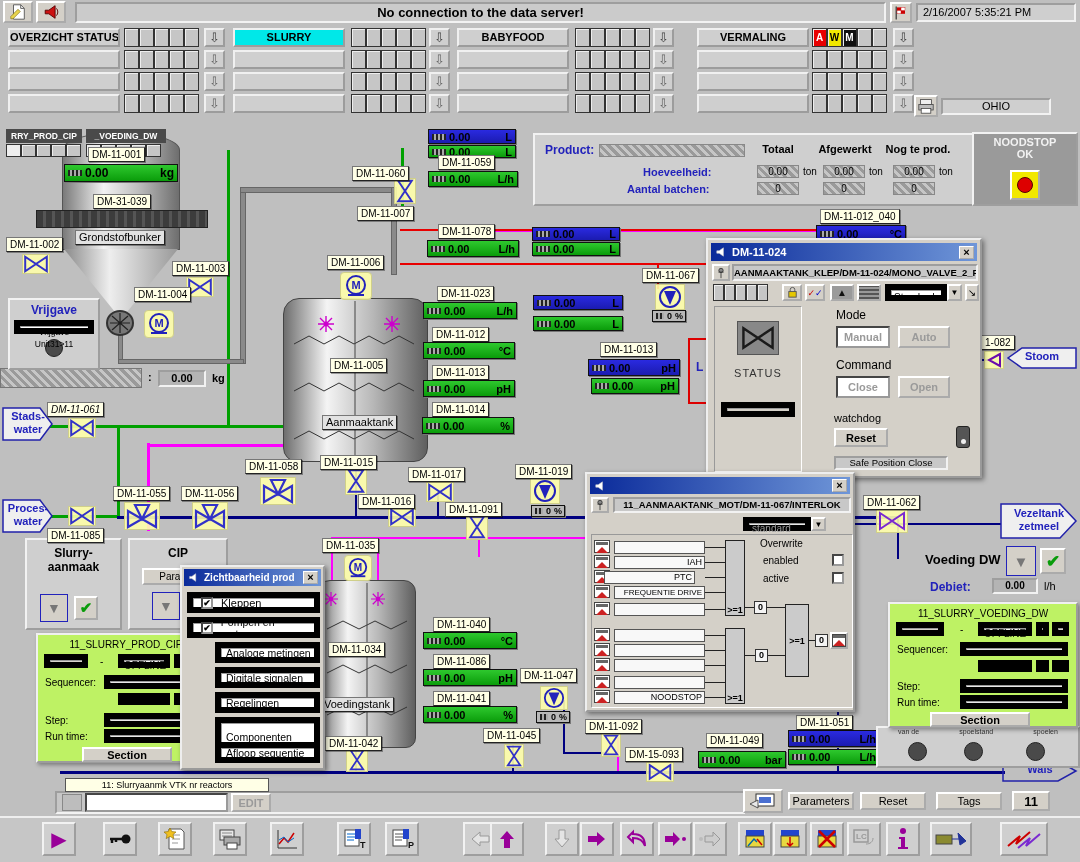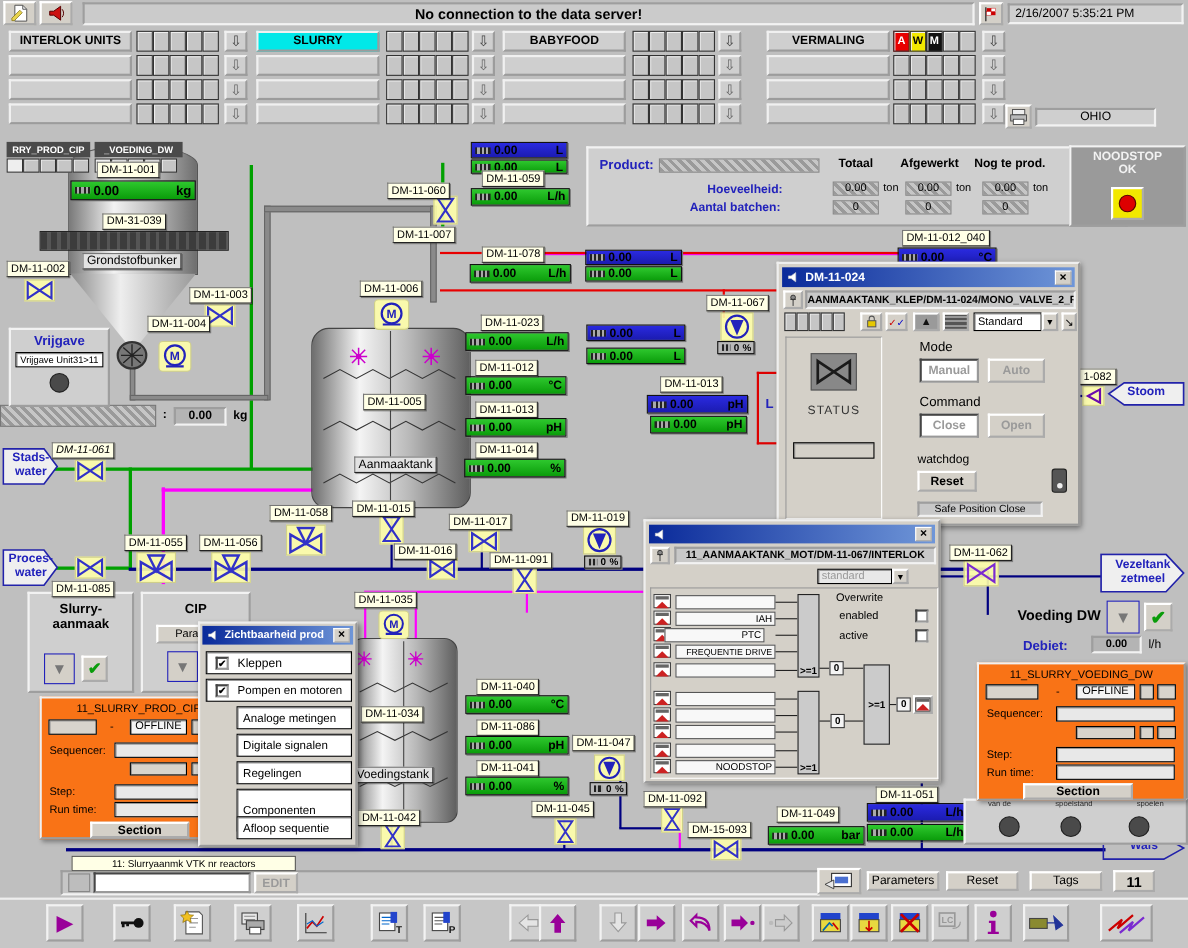--- a/index.html
+++ b/index.html
@@ -24,22 +24,22 @@
 .tb{background:linear-gradient(90deg,#0a2a9a,#6f96d8);color:#fff;font-weight:bold;display:flex;align-items:center;padding:0 3px;gap:4px;font-size:11px;}
 .xbtn{margin-left:auto;width:15px;height:13px;background:#d4d0c8;border:1px outset #fff;color:#000;font-size:11px;line-height:11px;text-align:center;font-weight:bold;}
 .fl{position:absolute;z-index:18;}
 .fl svg{position:absolute;left:0;top:0;}
 .fl .t{position:relative;color:#2222bb;font-weight:bold;text-align:center;font-size:11px;line-height:13px;z-index:2;}
 .ncell{width:15px;height:19px;background:#c6c6c6;border:1px solid #333;box-shadow:inset 1px 1px 0 #eee;display:flex;align-items:center;justify-content:center;font-size:10px;font-weight:bold;}
 .cellrow{position:absolute;display:flex;}
 .navarr{position:absolute;width:21px;height:19px;background:#cfcfcf;border:2px outset #f0f0f0;text-align:center;line-height:15px;font-size:13px;color:#666;}
 .navlbl{position:absolute;width:112px;height:19px;background:#cfcfcf;border:2px outset #f0f0f0;text-align:center;font-weight:bold;font-size:11px;line-height:15px;white-space:nowrap;overflow:hidden;}
 .tinybtn{background:#d4d0c8;border:2px outset #fff;display:inline-flex;align-items:center;justify-content:center;}
-.fld{background:#fff;border:1px solid #000000;box-shadow:inset 1px 1px 0 #999;}
-.seqpanel{position:absolute;background:#f97316;border:2px outset #f0f0f0;box-shadow:2px 2px 4px rgba(0,0,0,.35);font-size:10px;}
+.fld{background:#fff;border:6px solid #000000;box-shadow:inset 1px 1px 0 #999;}
+.seqpanel{position:absolute;background:#bef264;border:2px outset #f0f0f0;box-shadow:2px 2px 4px rgba(0,0,0,.35);font-size:10px;}
 .seqpanel .ttl{text-align:center;font-size:10px;padding-top:4px;}
 .gate{position:absolute;background:#cbcbcb;border:1px solid #222;display:flex;align-items:flex-end;justify-content:center;font-size:9px;font-weight:bold;}
 .zbox{position:absolute;background:#f4f4f4;border:1px solid #333;text-align:center;font-weight:bold;font-size:9px;line-height:11px;}
 .ln{position:absolute;background:#222;}
 .ilk{position:absolute;width:16px;height:13px;background:#fff;border:1px solid #444;}
 .ilk:before{content:"";position:absolute;left:1px;top:6px;border-left:6px solid transparent;border-right:6px solid transparent;border-bottom:6px solid #c22;}
 .ilk:after{content:"";position:absolute;left:1px;top:1px;width:12px;height:3px;background:#666;}
 .ifld{position:absolute;height:13px;background:#f8f8f8;border:1px solid #555;font-size:9px;text-align:right;padding-right:2px;line-height:11px;}
 .chk{width:12px;height:12px;background:#fff;border:2px inset #999;font-size:10px;line-height:9px;text-align:center;font-weight:bold;}
 .tool{position:absolute;top:822px;width:34px;height:34px;background:#cfcfcf;border:2px outset #f2f2f2;display:flex;align-items:center;justify-content:center;}
@@ -69,21 +69,21 @@
     <svg width="16" height="16" viewBox="0 0 20 20">
         <path d="M4 2v16" stroke="#333" stroke-width="1.5"></path>
         <rect x="5" y="3" width="5" height="4" fill="#c00"></rect>
         <rect x="10" y="3" width="5" height="4" fill="#fff" stroke="#c00" stroke-width=".5"></rect>
         <rect x="5" y="7" width="5" height="4" fill="#fff" stroke="#c00" stroke-width=".5"></rect>
         <rect x="10" y="7" width="5" height="4" fill="#c00"></rect>
       </svg>
   </div>
   <div class="sunken" style="position:absolute;left:916px;top:3px;width:160px;height:19px;background:#cfcfcf;font-size:11px;line-height:14px;padding-left:5px;">2/16/2007 5:35:21 PM</div>
 
-  <div class="navlbl" style="left:8px;top:28px;">INTERLOK UNITS</div>
+  <div class="navlbl" style="left:8px;top:28px;">OVERZICHT STATUS</div>
   <div class="navlbl" style="left:233px;top:28px;background:#00e8e8;">SLURRY</div>
   <div class="navlbl" style="left:457px;top:28px;">BABYFOOD</div>
   <div class="navlbl" style="left:697px;top:28px;">VERMALING</div>
 
   <div class="cellrow" style="left:124px;top:28px;">
       <span class="ncell"></span>
       <span class="ncell"></span>
       <span class="ncell"></span>
       <span class="ncell"></span>
       <span class="ncell"></span>

